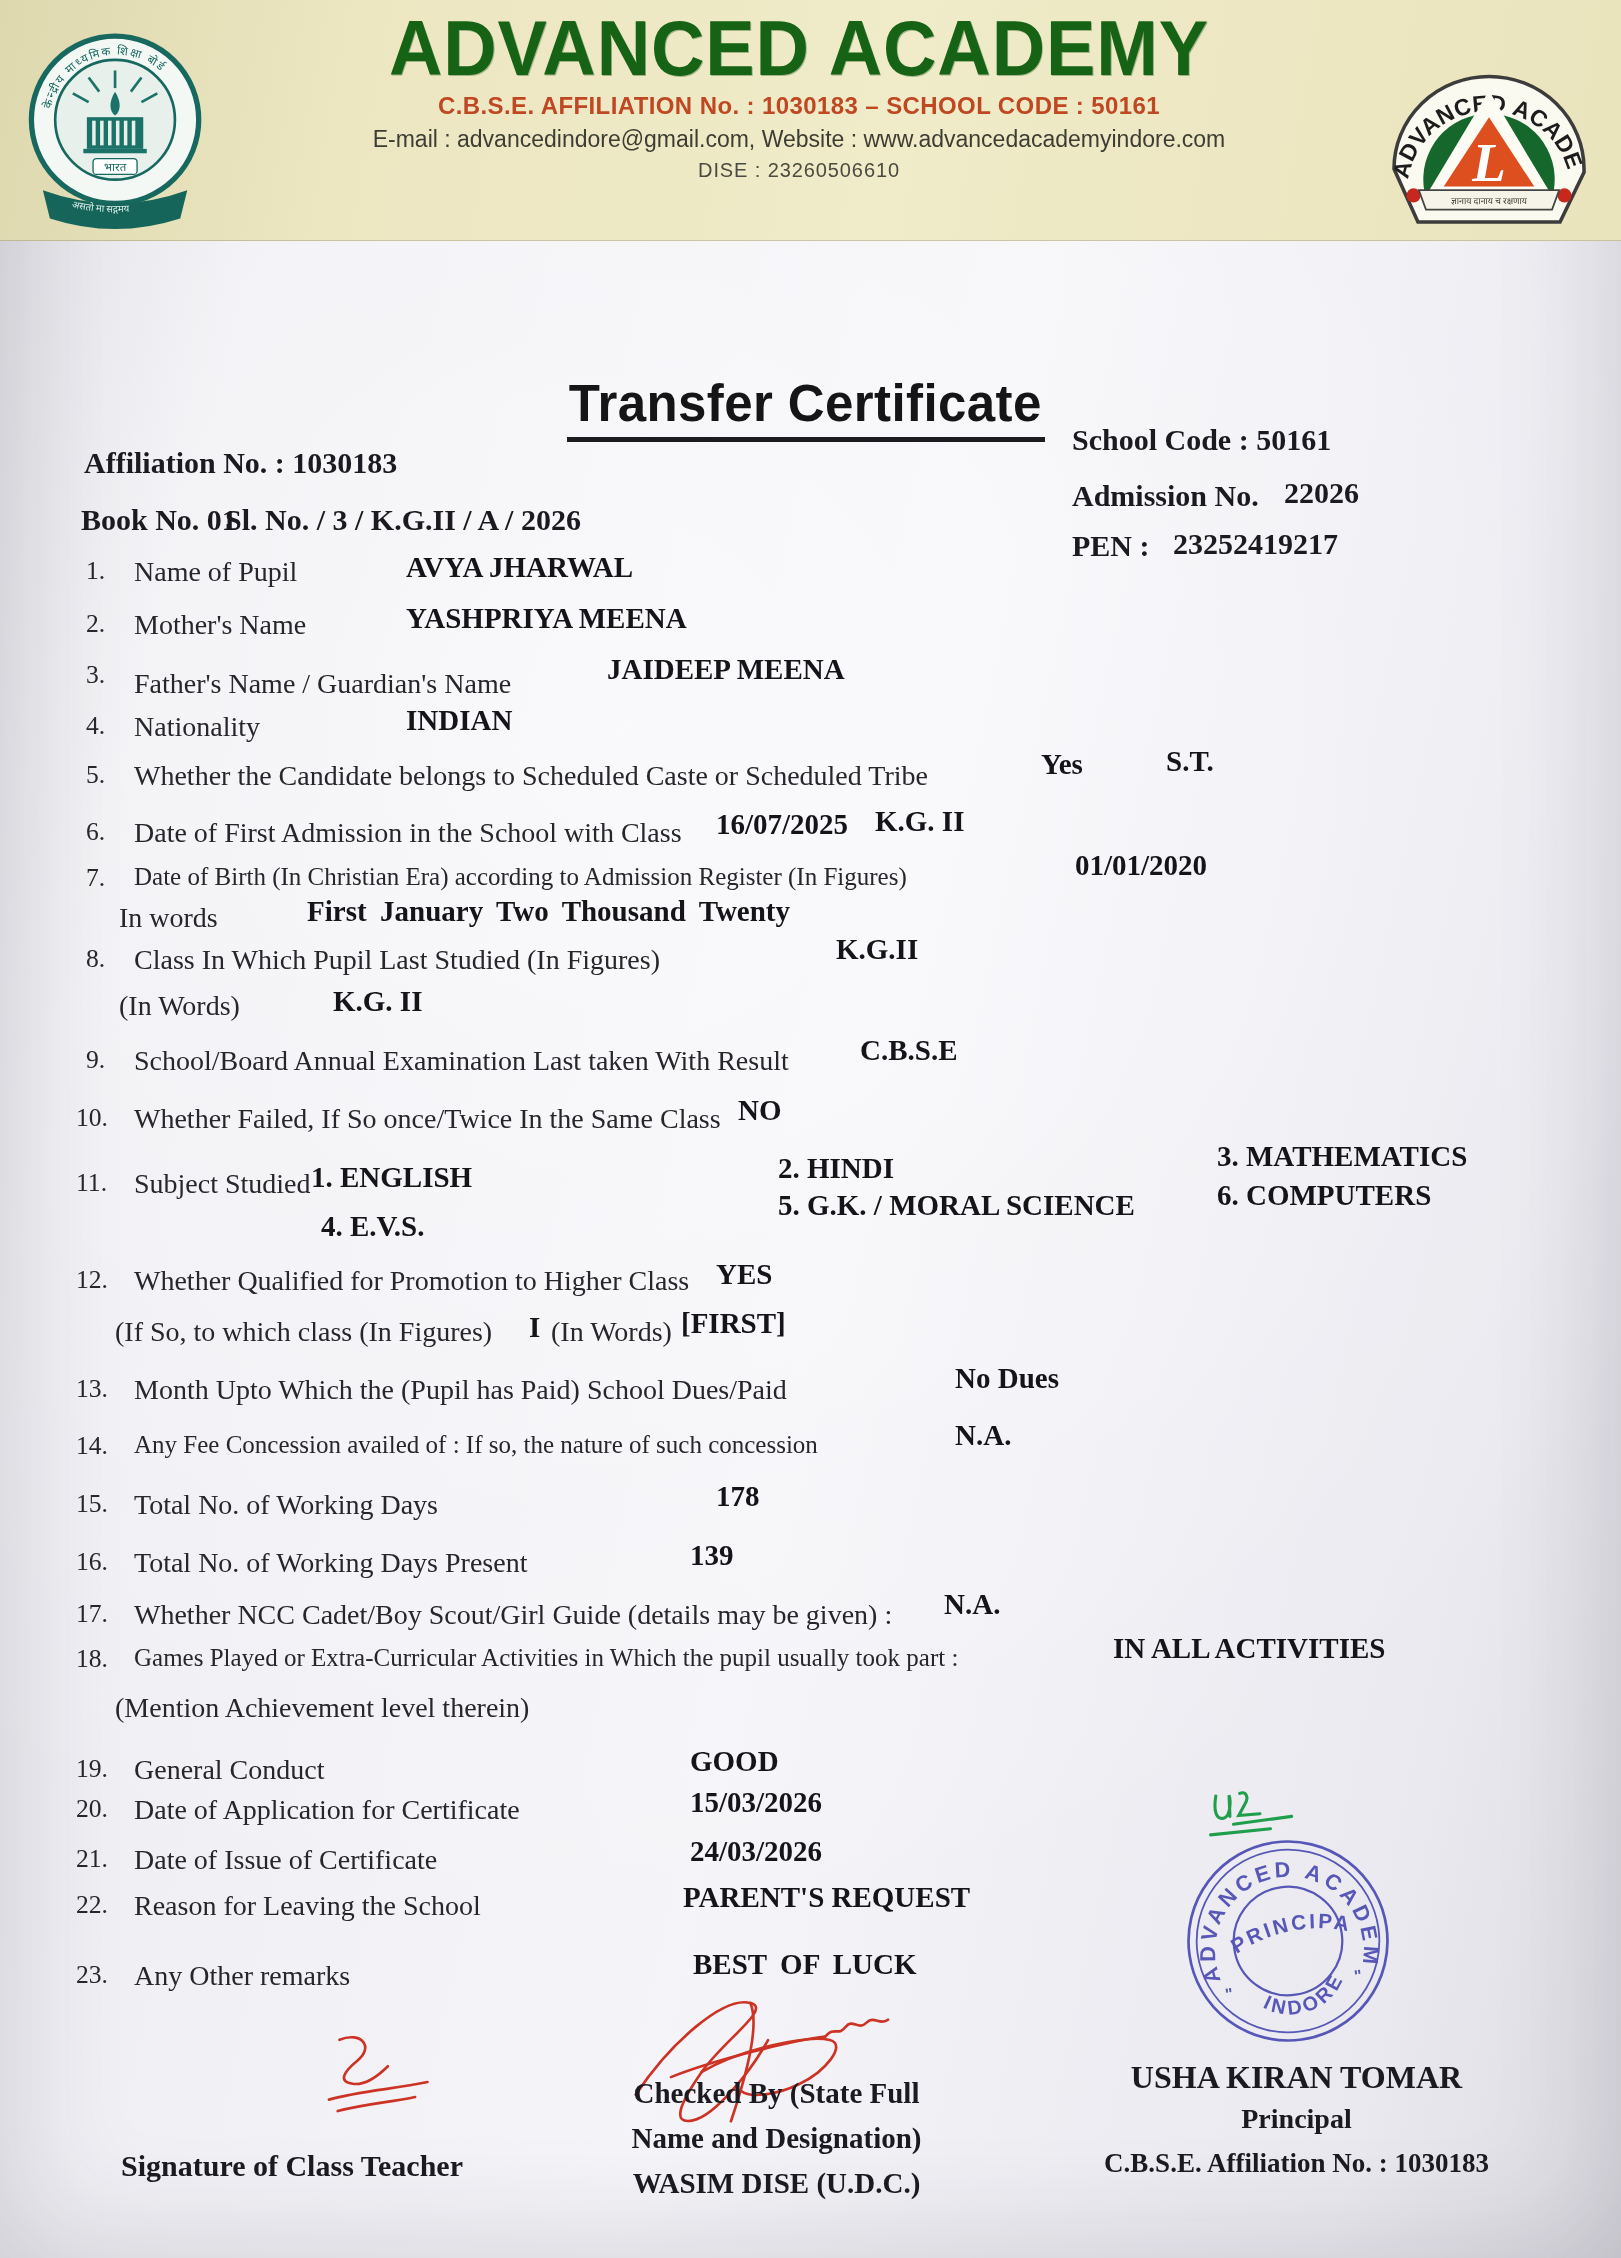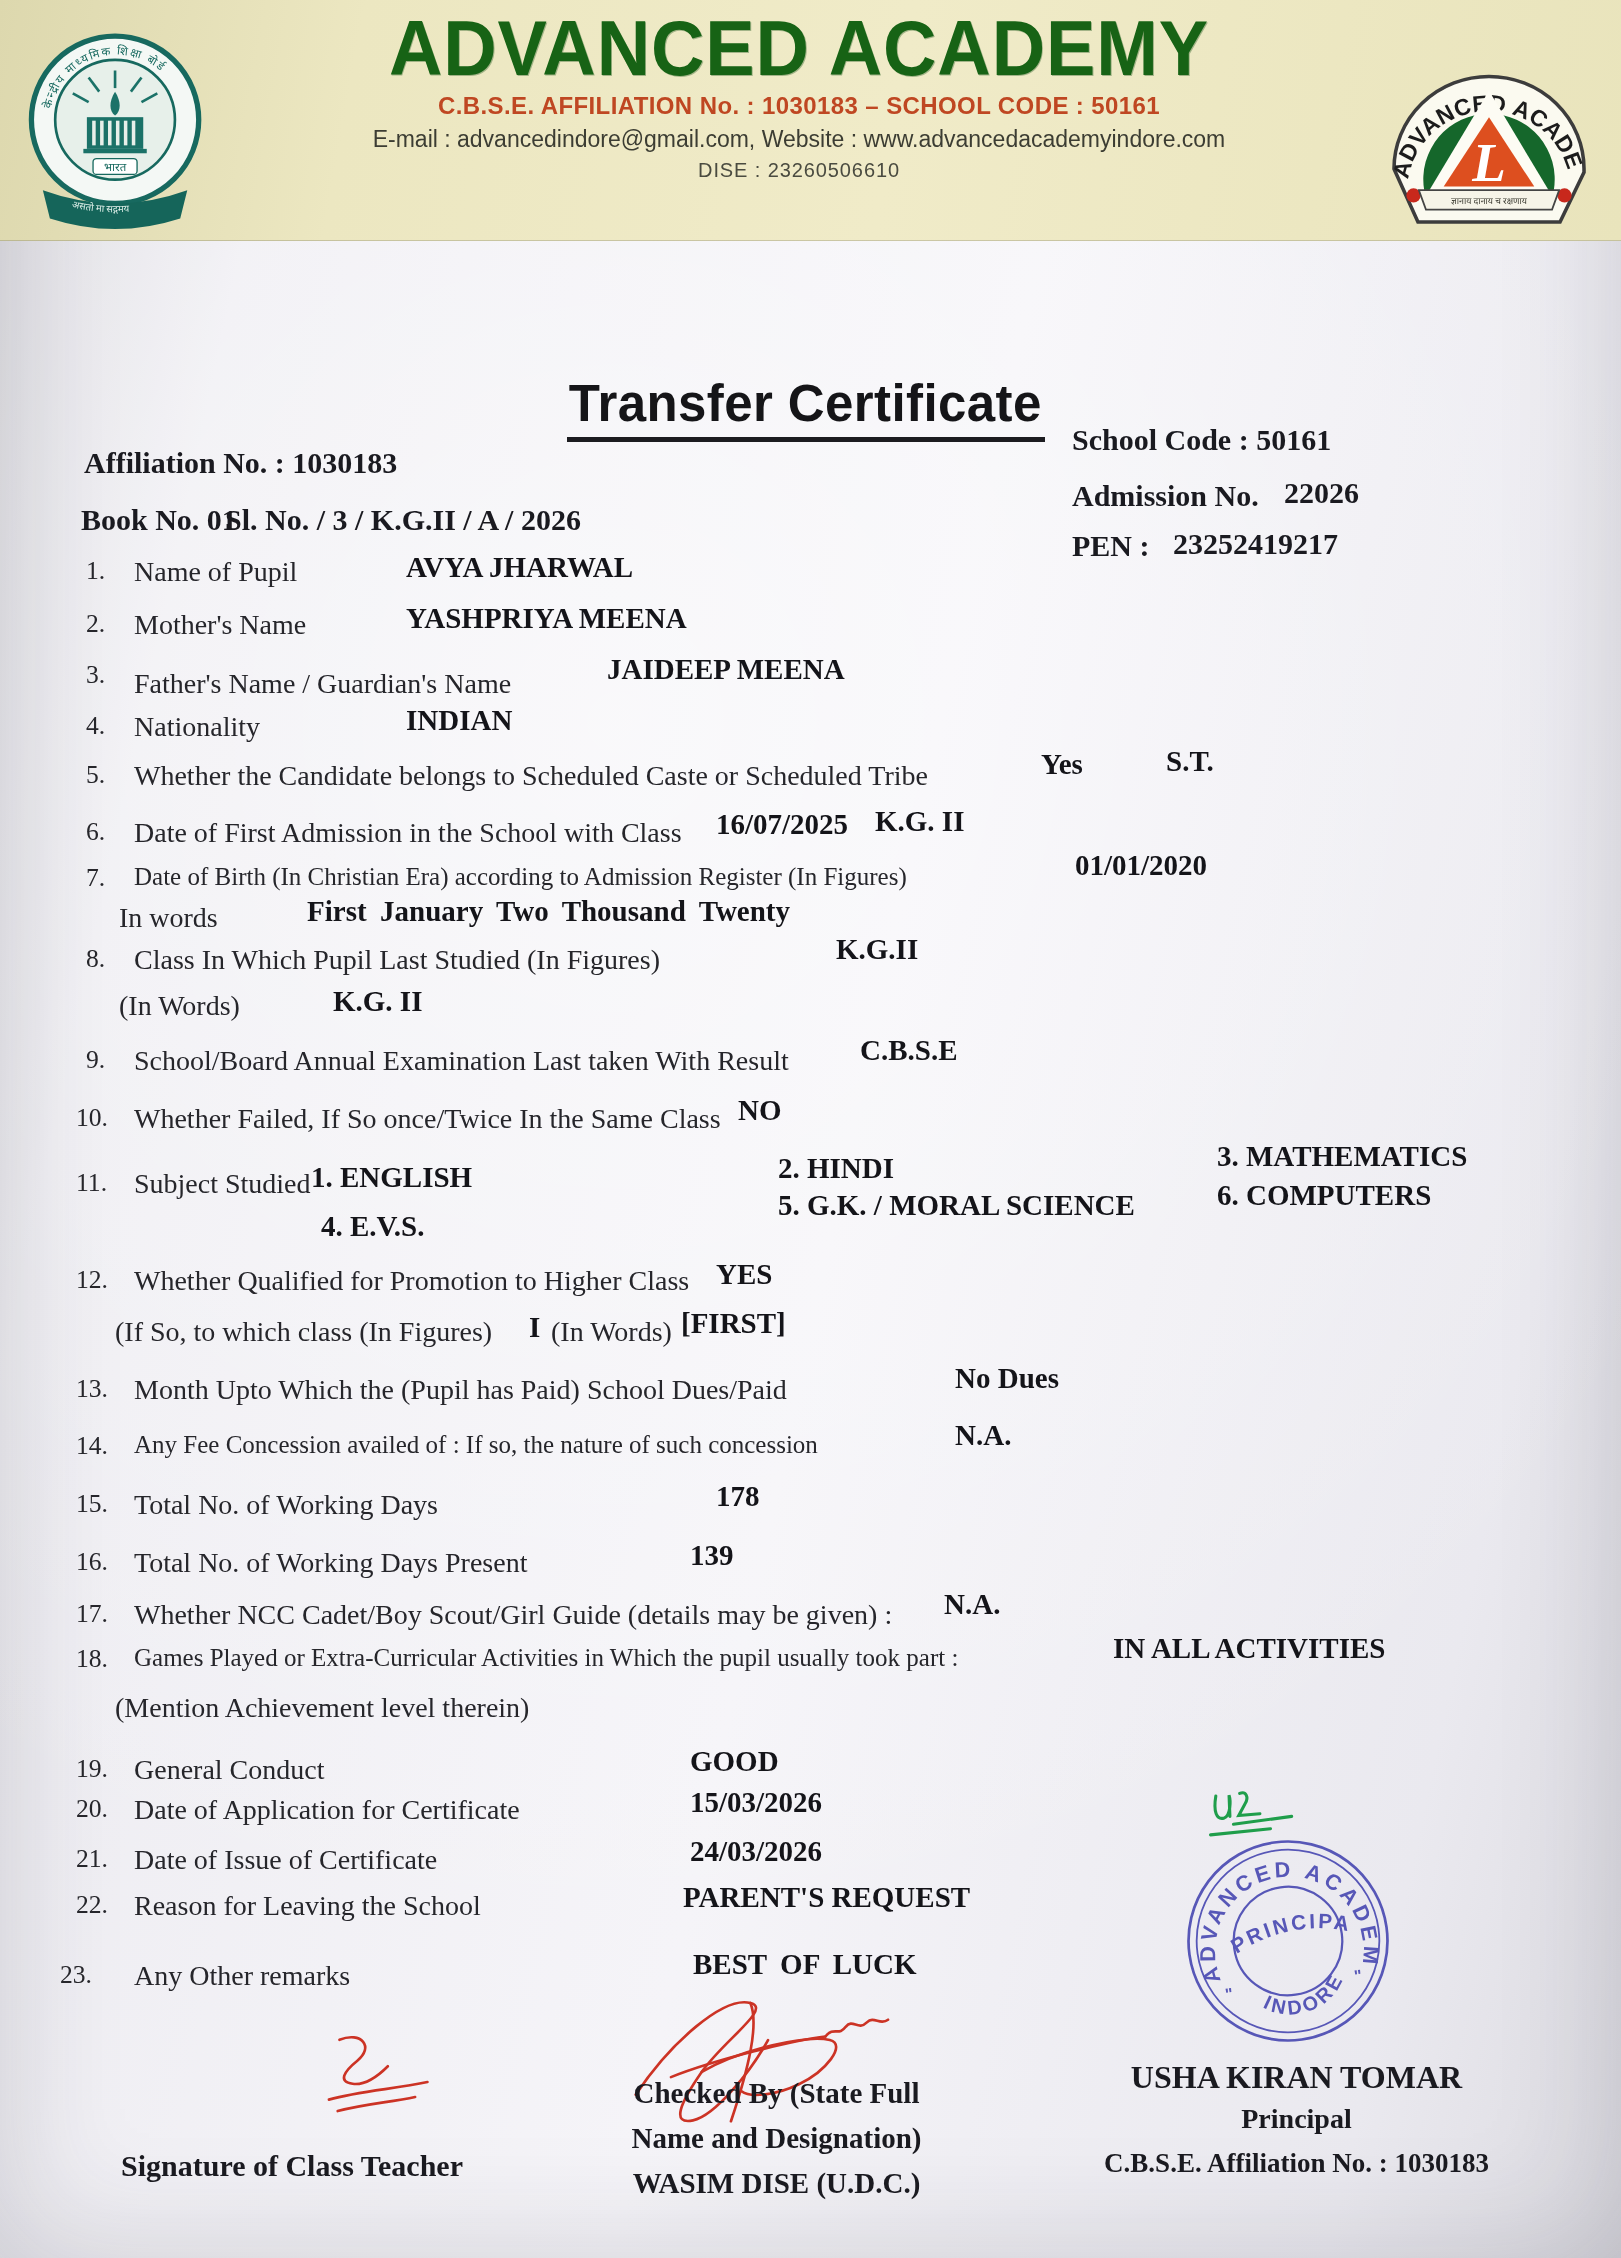--- a/index.html
+++ b/index.html
@@ -225,21 +225,21 @@
   <span class="val" style="left:690px; top:1786px;">15/03/2026</span>
 
   <span class="no" style="left:76px; top:1844px;">21.</span>
   <span class="itm" style="left:134px; top:1844px;">Date of Issue of Certificate</span>
   <span class="val" style="left:690px; top:1835px;">24/03/2026</span>
 
   <span class="no" style="left:76px; top:1890px;">22.</span>
   <span class="itm" style="left:134px; top:1890px;">Reason for Leaving the School</span>
   <span class="val" style="left:683px; top:1881px;">PARENT'S REQUEST</span>
 
-  <span class="no" style="left:60px; top:1960px;">23.</span>
+  <span class="no" style="left:76px; top:1960px;">23.</span>
   <span class="itm" style="left:134px; top:1960px;">Any Other remarks</span>
   <span class="val sp" style="left:693px; top:1948px;">BEST OF LUCK</span>
 
   <svg class="sig" style="left:1207px; top:1789px;" width="97" height="53" viewBox="0 0 110 60">
     <g stroke="#1f9e4b" stroke-width="3.5" fill="none" stroke-linecap="round">
       <path d="M 10 8 C 7 26, 11 35, 19 33 C 27 31, 27 13, 25 7 L 26 31"></path>
       <path d="M 37 5 C 44 2, 48 9, 43 17 L 36 30 L 60 28"></path>
       <path d="M 30 40 L 96 31"></path>
       <path d="M 4 52 L 72 45"></path>
     </g>

